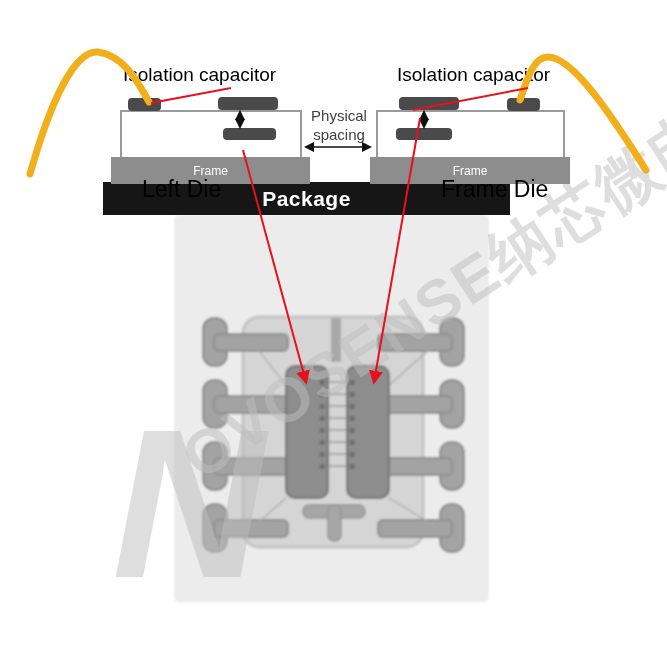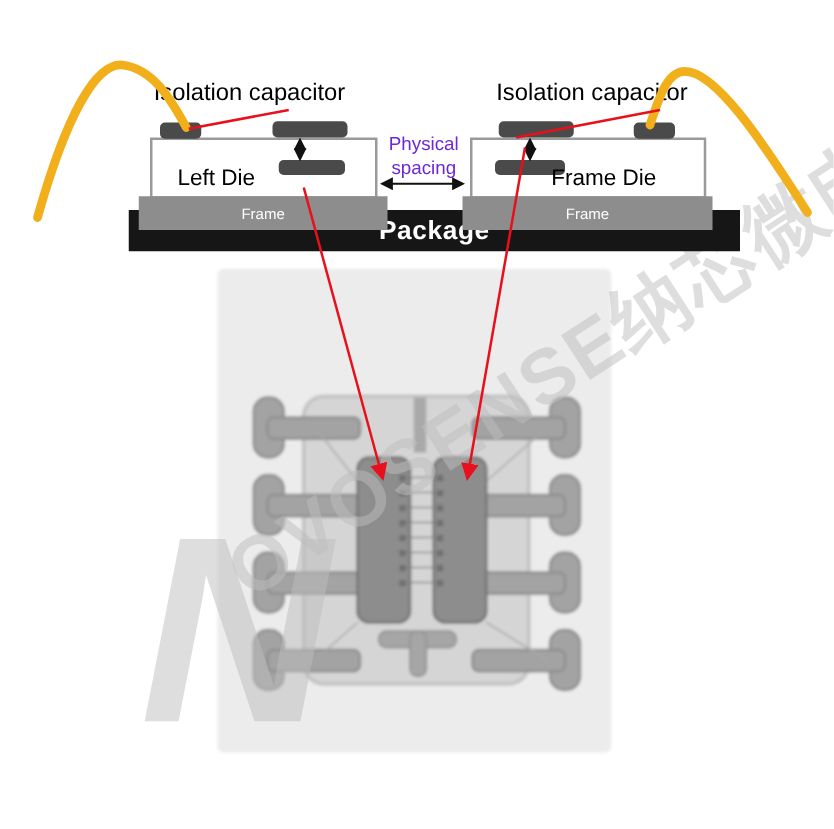--- a/index.html
+++ b/index.html
@@ -1,28 +1,28 @@
 <!DOCTYPE html>
 <html style="--wire: #F2AF1C; --annotation: #E8101C; --package-fill: #161616; --frame-fill: #8D8D8D; --plate-fill: #4A4A4A; --die-border: #9A9A9A; --watermark: #BEBEBE;"><head>
 <meta charset="utf-8">
 <style>
   html,body{margin:0;padding:0;background:#fff;}
   .canvas{position:relative;width:667px;height:663px;background:#fff;overflow:hidden;
           font-family:"Liberation Sans",sans-serif;}
   .layer{position:absolute;left:0;top:0;}
   .lbl{position:absolute;color:#000;white-space:nowrap;}
   .lbl-iso{font-size:19px;}
-  .die-label{font-size:18px;}
+  .die-label{font-size:23px;margin-top:44px;}
   .die-box{position:absolute;background:#fff;border:2px solid var(--die-border,#9a9a9a);box-sizing:border-box;}
   .frame-bar{position:absolute;background:var(--frame-fill,#8d8d8d);color:#fff;display:flex;
              align-items:center;justify-content:center;font-size:12px;}
   .package-bar{position:absolute;background:var(--package-fill,#161616);color:#fff;display:flex;
                align-items:center;justify-content:center;font-size:21px;font-weight:bold;letter-spacing:.5px;}
   .plate{position:absolute;background:var(--plate-fill,#4a4a4a);border-radius:4px;}
-  .spacing{position:absolute;left:301px;top:106px;width:76px;text-align:center;font-size:15px;line-height:19px;color:#6d28d9;}
+  .spacing{position:absolute;left:301px;top:106px;width:76px;text-align:center;font-size:15px;line-height:19px;color:#404040;}
   .watermark{position:absolute;color:var(--watermark,#bebebe);opacity:.5;font-weight:bold;pointer-events:none;line-height:1;}
   .wm-n{left:112px;top:398px;font-size:212px;font-style:italic;}
   .wm-diag{left:172px;top:438px;font-size:62px;letter-spacing:2px;white-space:nowrap;
            transform:rotate(-33deg);transform-origin:0 0;}
   svg{display:block;}
   .wire{fill:none;stroke:var(--wire,#f2af1c);stroke-width:7;stroke-linecap:round;}
   .redline{stroke:var(--annotation,#e8101c);stroke-width:2;fill:none;}
   .blk{stroke:#111;stroke-width:1.6;}
 </style>
 </head>
@@ -104,21 +104,21 @@
       <g>
         <rect x="303" y="505" width="62" height="13" rx="6" fill="#a6a6a6" stroke="#949494" stroke-width="1.5"></rect>
         <rect x="328" y="505" width="13" height="36" rx="6" fill="#a6a6a6" stroke="#949494" stroke-width="1.5"></rect>
       </g>
     </g>
   </svg>
 
   <div class="watermark wm-n">N</div>
   <div class="watermark wm-diag"><span>OVOSENSE</span><span>纳芯微电子</span></div>
 
-  <div class="package-bar" style="left:103px;top:168px;width:489px;height:33px;">
+  <div class="package-bar" style="left:103px;top:182px;width:407px;height:33px;">
     <span>Package</span>
   </div>
 
   <div class="die-box" style="left:120px;top:110px;width:182px;height:49px;"></div>
   <div class="die-box" style="left:376px;top:110px;width:189px;height:49px;"></div>
 
   <div class="frame-bar" style="left:111px;top:157px;width:199px;height:27px;">
     <span>Frame</span>
   </div>
   <div class="frame-bar" style="left:370px;top:157px;width:200px;height:27px;">

